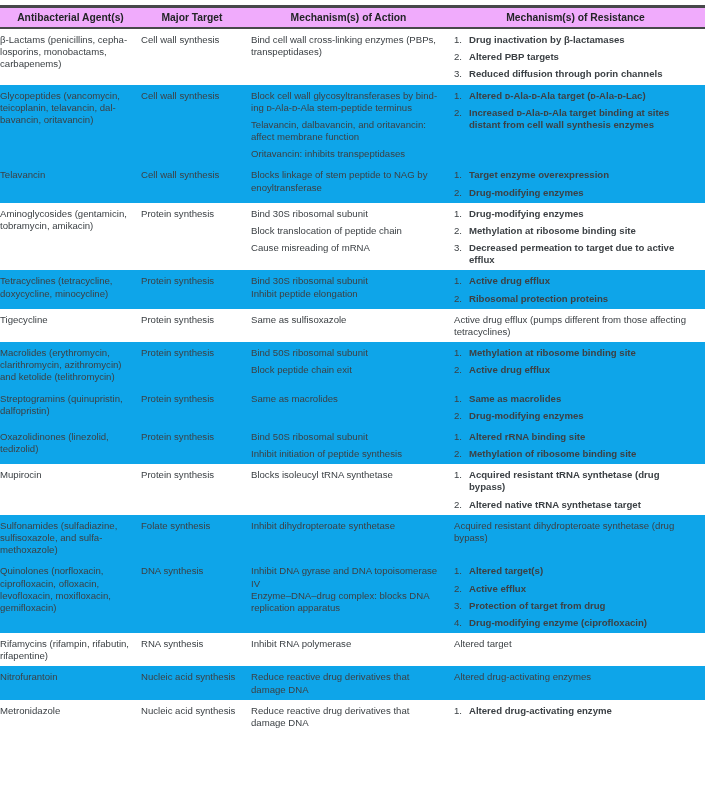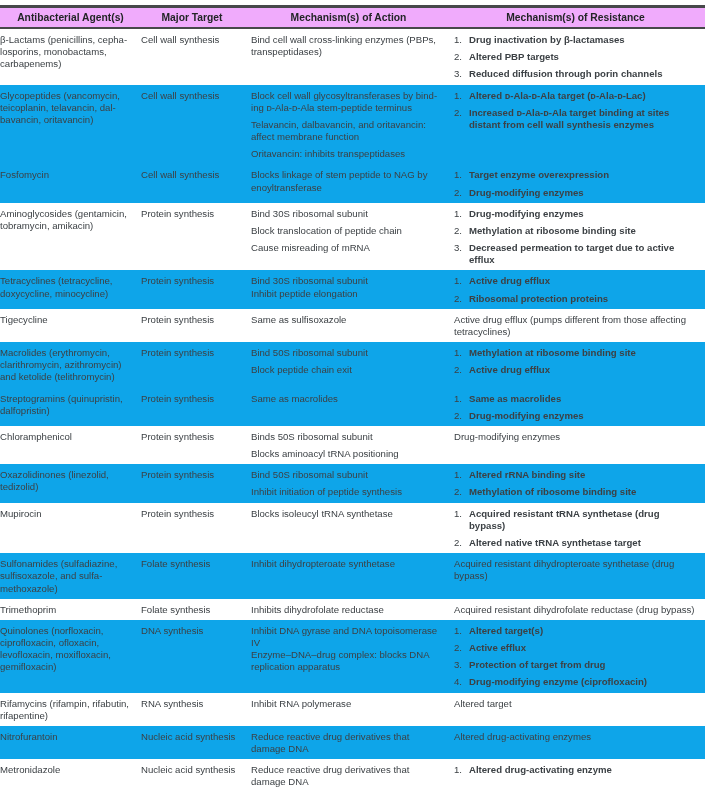--- a/index.html
+++ b/index.html
@@ -107,21 +107,21 @@
               <span class="r-num">1.</span>
               <span class="r-text">Altered ᴅ-Ala-ᴅ-Ala target (ᴅ-Ala-ᴅ-Lac)</span>
             </div>
             <div class="r-item">
               <span class="r-num">2.</span>
               <span class="r-text">Increased ᴅ-Ala-ᴅ-Ala target binding at sites distant from cell wall synthesis enzymes</span>
             </div>
           </td>
         </tr>
         <tr class="alt">
-          <td>Fosfomycin</td>
+          <td>Telavancin</td>
           <td>Cell wall synthesis</td>
           <td>
             <div class="para">Blocks linkage of stem peptide to NAG by enoyltransferase</div>
           </td>
           <td>
             <div class="r-item">
               <span class="r-num">1.</span>
               <span class="r-text">Target enzyme overexpression</span>
             </div>
             <div class="r-item">
@@ -209,31 +209,20 @@
             <div class="r-item">
               <span class="r-num">1.</span>
               <span class="r-text">Same as macrolides</span>
             </div>
             <div class="r-item">
               <span class="r-num">2.</span>
               <span class="r-text">Drug-modifying enzymes</span>
             </div>
           </td>
         </tr>
-        <tr>
-          <td>Chloramphenicol</td>
-          <td>Protein synthesis</td>
-          <td>
-            <div class="para">Binds 50S ribosomal subunit</div>
-            <div class="para">Blocks aminoacyl tRNA positioning</div>
-          </td>
-          <td>
-            <div class="para">Drug-modifying enzymes</div>
-          </td>
-        </tr>
         <tr class="alt">
           <td>Oxazolidinones (linezolid, tedizolid)</td>
           <td>Protein synthesis</td>
           <td>
             <div class="para">Bind 50S ribosomal subunit</div>
             <div class="para">Inhibit initiation of peptide synthesis</div>
           </td>
           <td>
             <div class="r-item">
               <span class="r-num">1.</span>
@@ -265,30 +254,20 @@
         <tr class="alt">
           <td>Sulfonamides (sulfadiazine, sulfisoxazole, and sulfa­methoxazole)</td>
           <td>Folate synthesis</td>
           <td>
             <div class="para">Inhibit dihydropteroate synthetase</div>
           </td>
           <td>
             <div class="para">Acquired resistant dihydropteroate synthetase (drug bypass)</div>
           </td>
         </tr>
-        <tr>
-          <td>Trimethoprim</td>
-          <td>Folate synthesis</td>
-          <td>
-            <div class="para">Inhibits dihydrofolate reductase</div>
-          </td>
-          <td>
-            <div class="para">Acquired resistant dihydrofolate reductase (drug bypass)</div>
-          </td>
-        </tr>
         <tr class="alt">
           <td>Quinolones (norfloxacin, ciprofloxacin, ofloxacin, levofloxacin, moxifloxacin, gemifloxacin)</td>
           <td>DNA synthesis</td>
           <td>
             <div class="para">Inhibit DNA gyrase and DNA topoisomerase IV
 Enzyme–DNA–drug complex: blocks DNA replication apparatus</div>
           </td>
           <td>
             <div class="r-item">
               <span class="r-num">1.</span>

